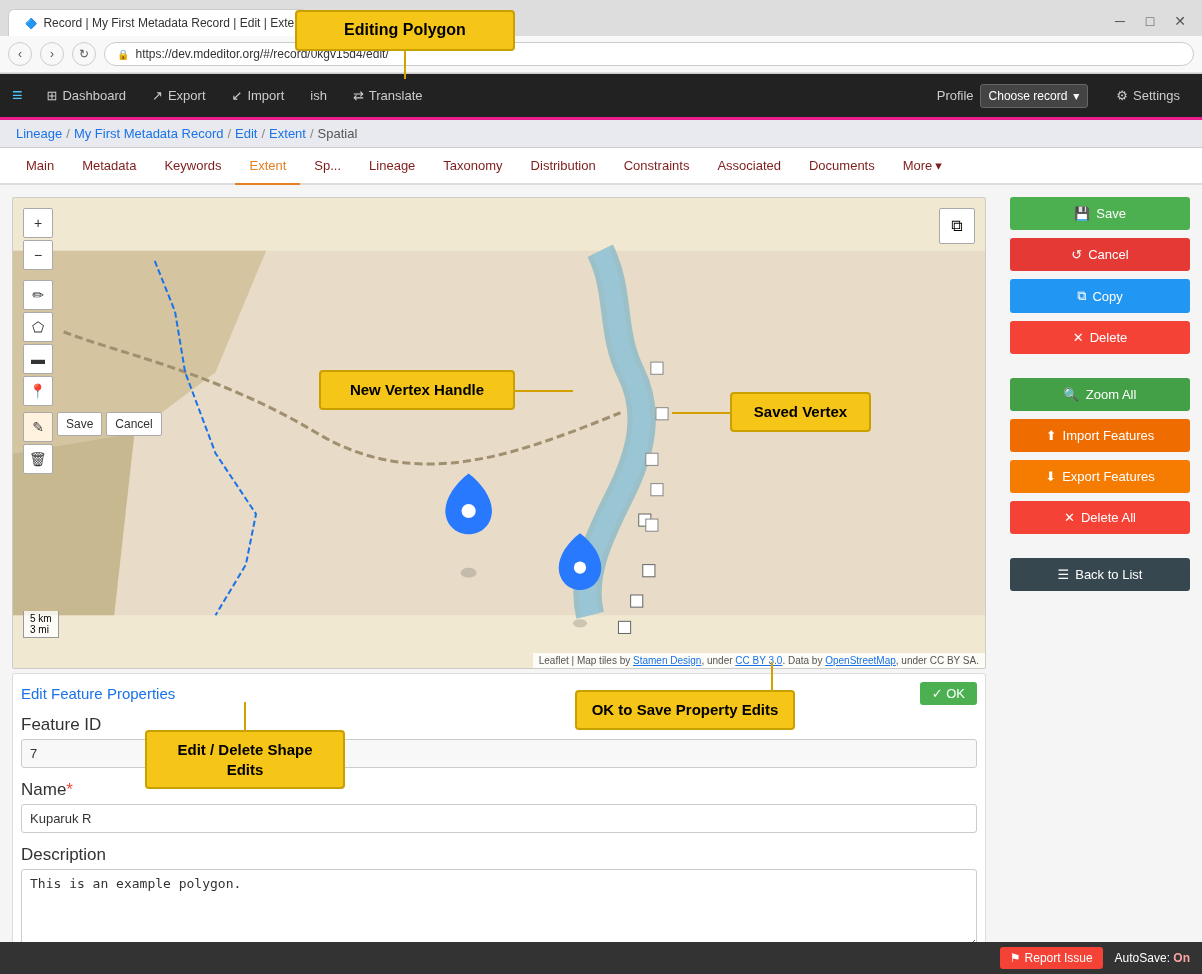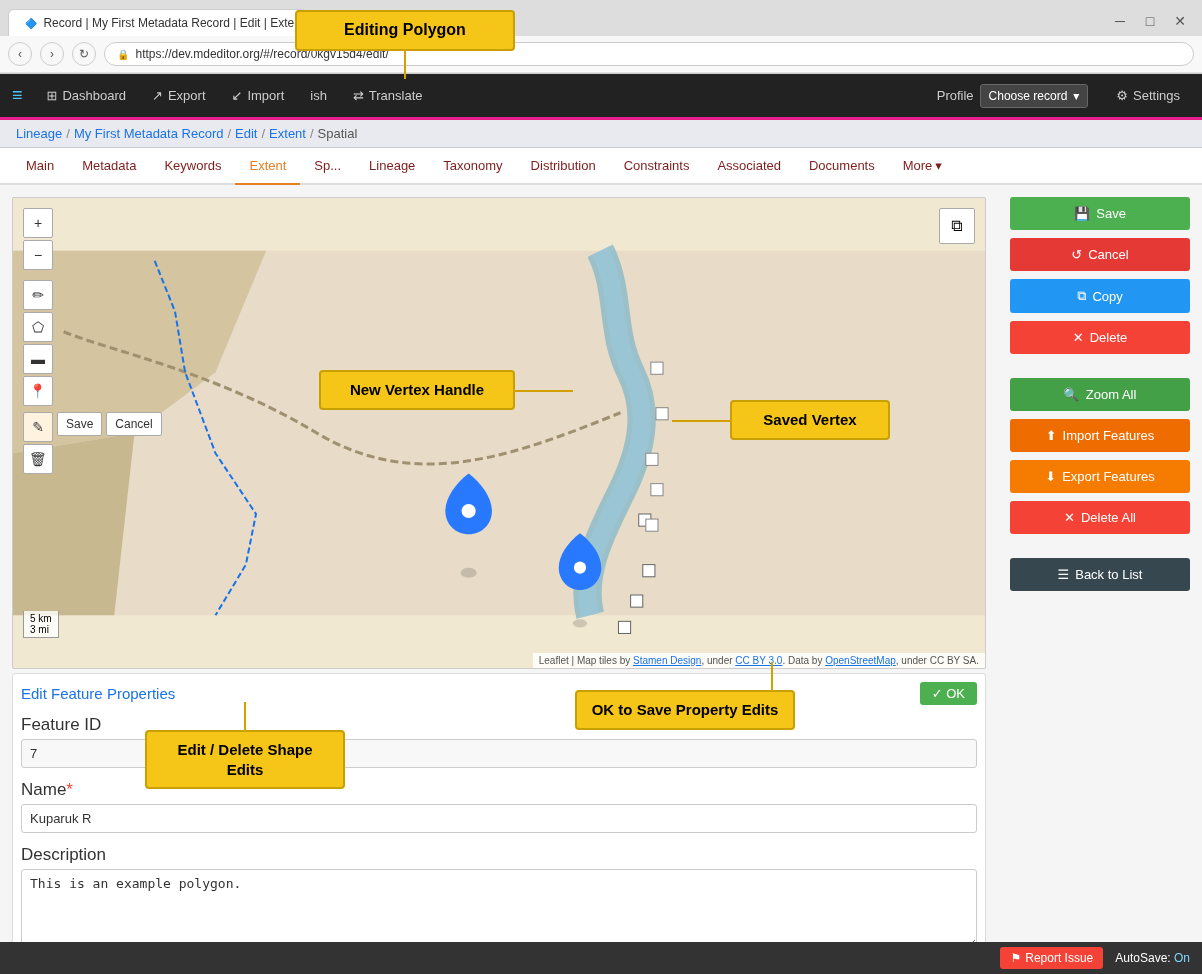--- a/index.html
+++ b/index.html
@@ -81,21 +81,21 @@
     .form-group { margin-bottom: 12px; }
     .form-label { font-size: 17px; color: #333; margin-bottom: 4px; display: block; }
     .form-label .required { color: #f44336; }
     .form-input { width: 100%; border: 1px solid #ccc; border-radius: 3px; padding: 6px 8px; font-size: 13px; color: #333; }
     .form-textarea { width: 100%; border: 1px solid #ccc; border-radius: 3px; padding: 6px 8px; font-size: 13px; color: #333; min-height: 80px; resize: vertical; }
 
     
     .bottom-bar { position: fixed; bottom: 0; left: 0; right: 0; height: 32px; background: #333; display: flex; align-items: center; justify-content: flex-end; padding: 0 12px; gap: 12px; }
     .report-issue-btn { background: #f44336; color: #fff; border: none; padding: 4px 10px; border-radius: 3px; cursor: pointer; font-size: 12px; display: flex; align-items: center; gap: 4px; }
     .autosave-badge { color: #fff; font-size: 12px; }
-    .autosave-on { color: #7dd3fc; font-weight: normal; }
+    .autosave-on { color: #fca5a5; font-weight: bold; }
 
     
     .left-content { flex: 1; display: flex; flex-direction: column; gap: 0; }
 
     
     .content-wrapper { position: relative; flex: 1; display: flex; gap: 12px; }
 
     
     .page-area { position: relative; }
   </style>
@@ -341,21 +341,21 @@
     
     <div style="position:absolute; bottom:-30px; left:50%; width:2px; height:30px; background:#d4a000; transform:translateX(-50%);"></div>
   </div>
 
   <div class="page-callout" style="top: 370px; left: 290px; width: 196px; margin-left: 29px;">
     <span>New Vertex Handle</span>
     
     <div style="position:absolute; top:50%; right:-60px; width:60px; height:2px; background:#d4a000;"></div>
   </div>
 
-  <div class="page-callout" style="top: 400px; left: 730px; width: 160px;">
+  <div class="page-callout" style="top: 392px; left: 730px; width: 141px;">
     <span>Saved Vertex</span>
     
     <div style="position:absolute; top:50%; left:-60px; width:60px; height:2px; background:#d4a000;"></div>
   </div>
 
   <div class="page-callout" style="top: 690px; left: 575px; width: 220px;">
     <span>OK to Save Property Edits</span>
     
     <div style="position:absolute; top:-30px; right:20px; width:2px; height:30px; background:#d4a000;"></div>
   </div>

